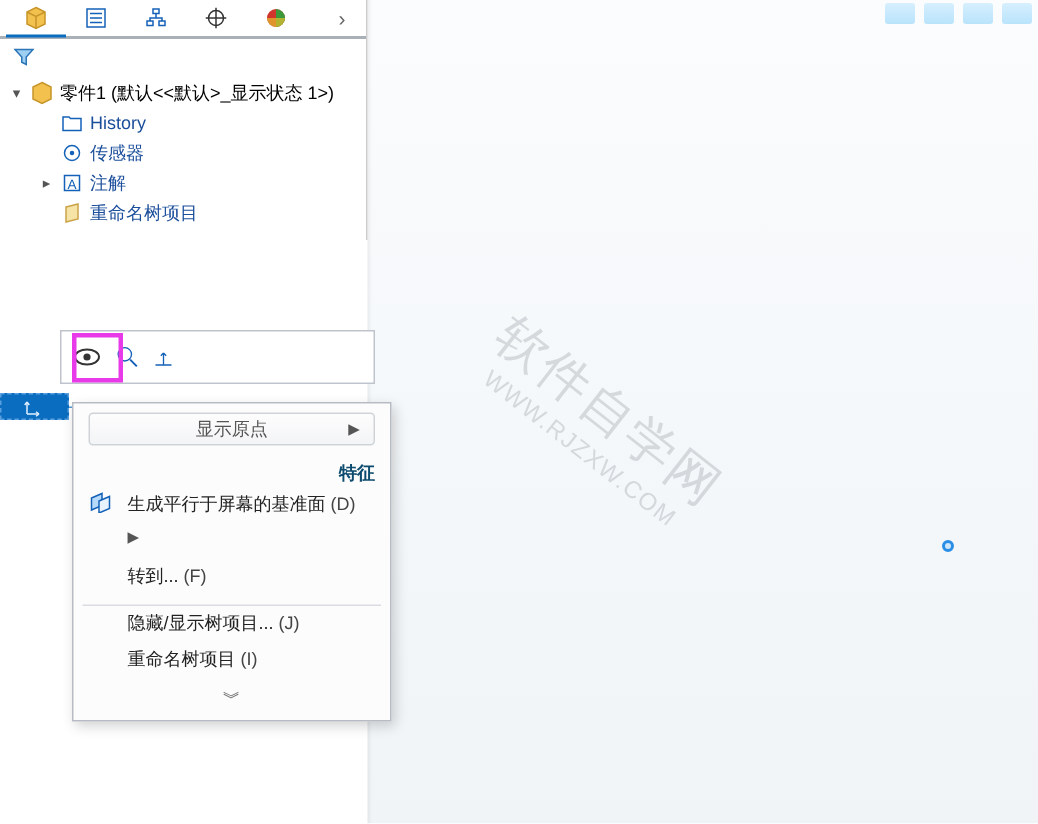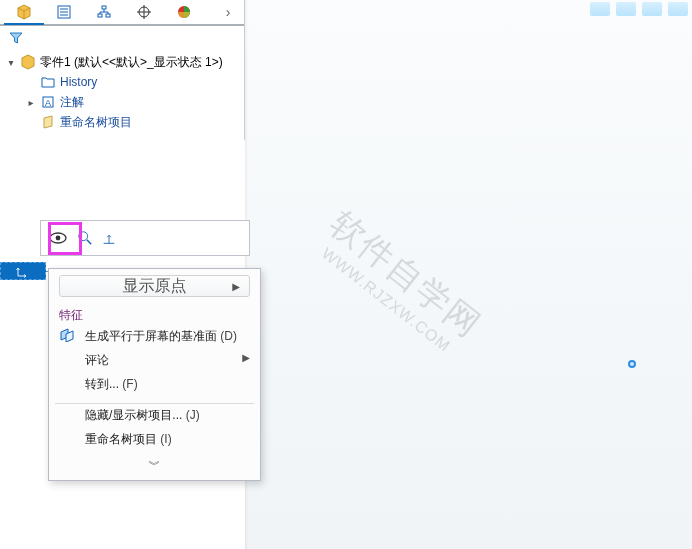--- a/index.html
+++ b/index.html
@@ -140,29 +140,30 @@
     .ctx-header {
       margin: 6px 10px 4px 10px;
       height: 22px;
       background: linear-gradient(#fdfdfd,#f3f4f6);
       border: 1px solid #cfd3d8;
       border-radius: 3px;
       display: flex; align-items: center;
       color: #444;
       position: relative;
     }
-    .ctx-header span.lbl { flex: 1; text-align: center; font-size: 16px; color: #555; }
+    .ctx-header span.lbl { flex: 1; text-align: center; font-size: 12px; color: #555; }
     .ctx-header .tri {
       width: 14px; text-align: center; color: #555; font-size: 10px;
       position: absolute; right: 6px;
     }
     .ctx-section-label {
       padding: 6px 10px 4px 10px;
-      color: #701a75;
-      font-weight: normal;
+      color: #0c4a6e;
+      font-weight: bold;
+      text-align: right;
     }
     .ctx-item {
       height: 24px;
       display: flex; align-items: flex-start;
       padding: 0 10px 0 10px;
       gap: 8px;
       color: #222;
       cursor: pointer;
     }
     .ctx-item .ci-icon { width: 18px; display:flex; align-items:center; justify-content:center; }
@@ -304,20 +305,30 @@
     <div class="tree-row indent-1">
       <span class="expander empty"></span>
       <span class="ico">
         <svg width="14" height="12" viewBox="0 0 14 12">
             <path d="M1 2h4l1 1h7v8H1z" fill="#fff" stroke="#1461b8"></path>
           </svg>
       </span>
       <span class="tree-label">History</span>
     </div>
 
+    <div class="tree-row indent-1">
+      <span class="expander empty"></span>
+      <span class="ico">
+        <svg width="14" height="14" viewBox="0 0 14 14">
+            <circle cx="7" cy="7" r="5" fill="none" stroke="#1461b8"></circle>
+            <circle cx="7" cy="7" r="1.5" fill="#1461b8"></circle>
+          </svg>
+      </span>
+      <span class="tree-label">传感器</span>
+    </div>
 
     <div class="tree-row indent-1">
       <span class="expander">▸</span>
       <span class="ico">
         <svg width="14" height="14" viewBox="0 0 14 14">
             <rect x="2" y="2" width="10" height="10" fill="none" stroke="#1461b8"></rect>
             <text x="4" y="11" font-size="9" fill="#1461b8">A</text>
           </svg>
       </span>
       <span class="tree-label">注解</span>
@@ -378,21 +389,20 @@
       <svg width="16" height="14" viewBox="0 0 16 14">
           <path d="M1 4 L8 1 L8 9 L1 12 Z" fill="#b6dafb" stroke="#1461b8"></path>
           <path d="M6 6 L13 3 L13 11 L6 14 Z" fill="#e7f3ff" stroke="#1461b8"></path>
         </svg>
     </span>
     <span class="ci-text"><span>生成平行于屏幕的基准面</span> <span class="ci-key">(D)</span></span>
   </div>
 
   <div class="ctx-item">
     <span class="ci-icon"></span>
-    <span class="ci-text">评论</span>
     <span style="font-size:10px;color:#555">▶</span>
   </div>
 
   <div class="ctx-item">
     <span class="ci-icon"></span>
     <span class="ci-text"><span>转到...</span> <span class="ci-key">(F)</span></span>
   </div>
 
   <div class="ctx-sep"></div>
 

